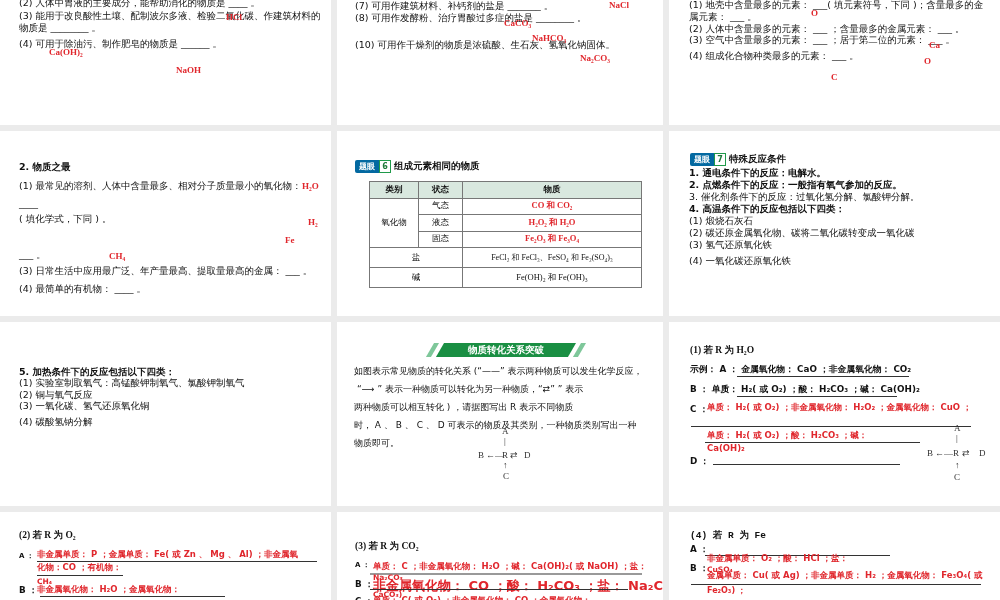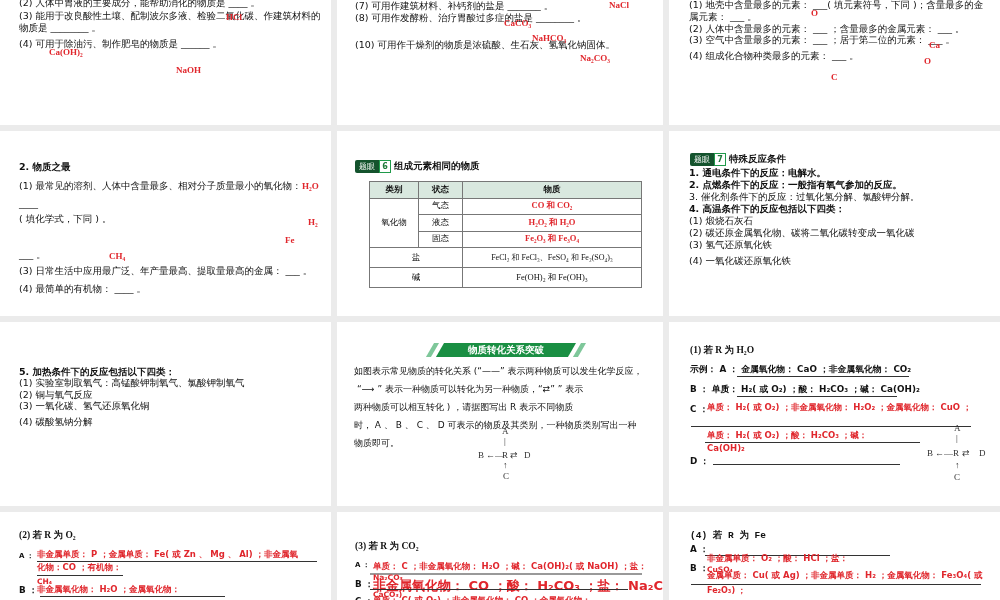--- a/index.html
+++ b/index.html
@@ -5,21 +5,21 @@
   * { box-sizing: border-box; margin: 0; padding: 0; }
   html, body { width: 1000px; height: 600px; overflow: hidden; background: #ebebeb; }
   body { position: relative; font-family: "DejaVu Sans", "Liberation Sans", sans-serif; color: #111; }
   .slide { position: absolute; background: #fff; overflow: hidden; }
   .s { font-size: 9.5px; line-height: 13px; position: absolute; white-space: nowrap; }
   .red { color: #e0262c; font-family: "Liberation Serif", serif; font-weight: bold; font-size: 9px; position: absolute; white-space: nowrap; }
   .redw { color: #e0262c; font-size: 9px; position: absolute; white-space: nowrap; font-weight: bold; }
   .bold { font-weight: bold; }
   .uline { position: absolute; height: 1px; background: #333; }
   .badge { position: absolute; display: flex; align-items: center; }
-  .badge .b1 { background: #14532d; color: #fff; font-size: 8px; padding: 1px 4px; border-radius: 2px 0 0 2px; font-weight: normal; height: 13px; line-height: 11px;}
+  .badge .b1 { background: #0369a1; color: #fff; font-size: 8px; padding: 1px 4px; border-radius: 2px 0 0 2px; font-weight: bold; height: 13px; line-height: 11px;}
   .badge .b2 { background: #fff; border: 1px solid #1f9a4a; color: #1f7a3a; font-size: 8px; font-weight: bold; width: 12px; height: 13px; text-align: center; line-height: 11px; }
   .badge .b3 { font-size: 9.5px; font-weight: bold; margin-left: 3px; }
   table.fe { position: absolute; border-collapse: collapse; font-size: 8.5px; }
   table.fe td, table.fe th { border: 1px solid #777; text-align: center; height: 16.5px; padding: 0 4px; }
   table.fe th { background: #d9e8df; font-weight: bold; }
   .banner { position: absolute; height: 14px; background: #1a8f43; color: #fff; font-size: 9.5px; font-weight: bold; text-align: center; line-height: 14px; transform: skewX(-30deg); }
   .banner span { display: inline-block; transform: skewX(30deg); }
   .stripe { position: absolute; width: 5px; height: 14px; background: #7ec79a; transform: skewX(-30deg); }
   .diag { position: absolute; font-family: "Liberation Serif", serif; font-size: 9px; color: #333; }
 </style>

